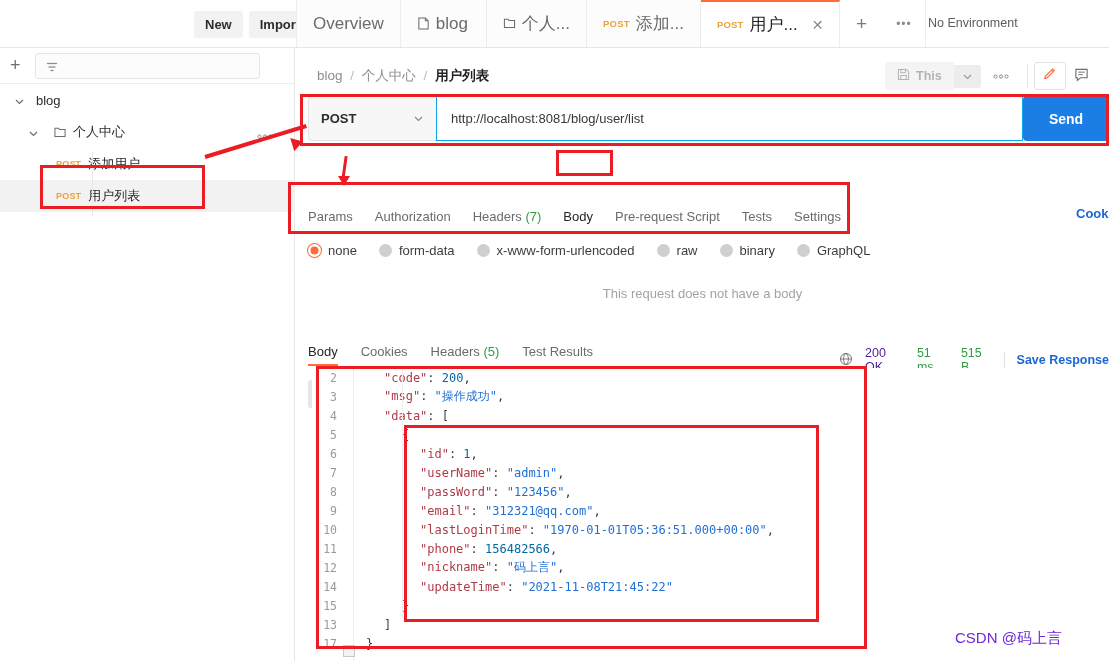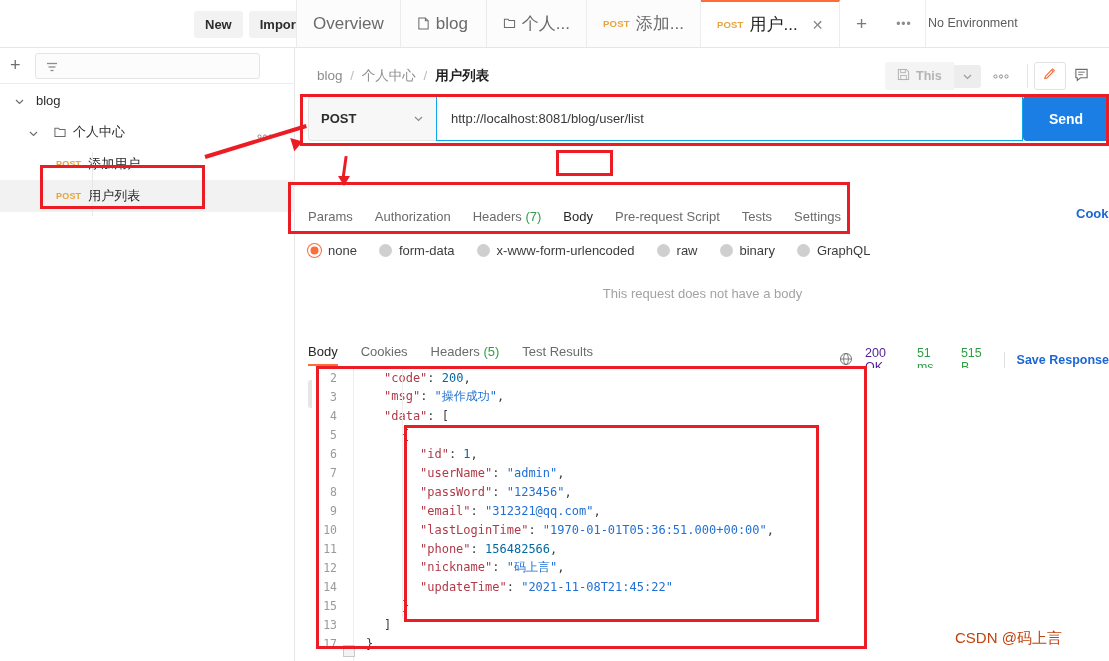--- a/index.html
+++ b/index.html
@@ -123,21 +123,21 @@
   .codetext { white-space:pre; color:#2b2b2b; }
   .k { color:#b03a48; }
   .s { color:#1f6fd4; }
   .n { color:#0369a1; }
   .p { color:#3c3c3c; }
   .vbar1 { position:absolute; left:353px; top:368px; width:1px; height:293px; background:#ededed; }
   .vbar2 { position:absolute; left:402px; top:368px; width:1px; height:250px; background:#ededed; }
   .foldbox { position:absolute; left:343px; top:645px; width:12px; height:12px; border:1px solid #c9c9c9; background:#f3f3f3; }
 
   
-  .watermark { position:absolute; left:955px; top:629px; font-size:15px; color:#c2410c; white-space:nowrap; }
+  .watermark { position:absolute; left:955px; top:629px; font-size:15px; color:#6d28d9; white-space:nowrap; }
 
   
   .ann { position:absolute; border:3px solid #ec1c24; pointer-events:none; }
   .annline { position:absolute; background:#ec1c24; pointer-events:none; }
 </style>
 </head>
 <body>
 
 <div id="app">
 

